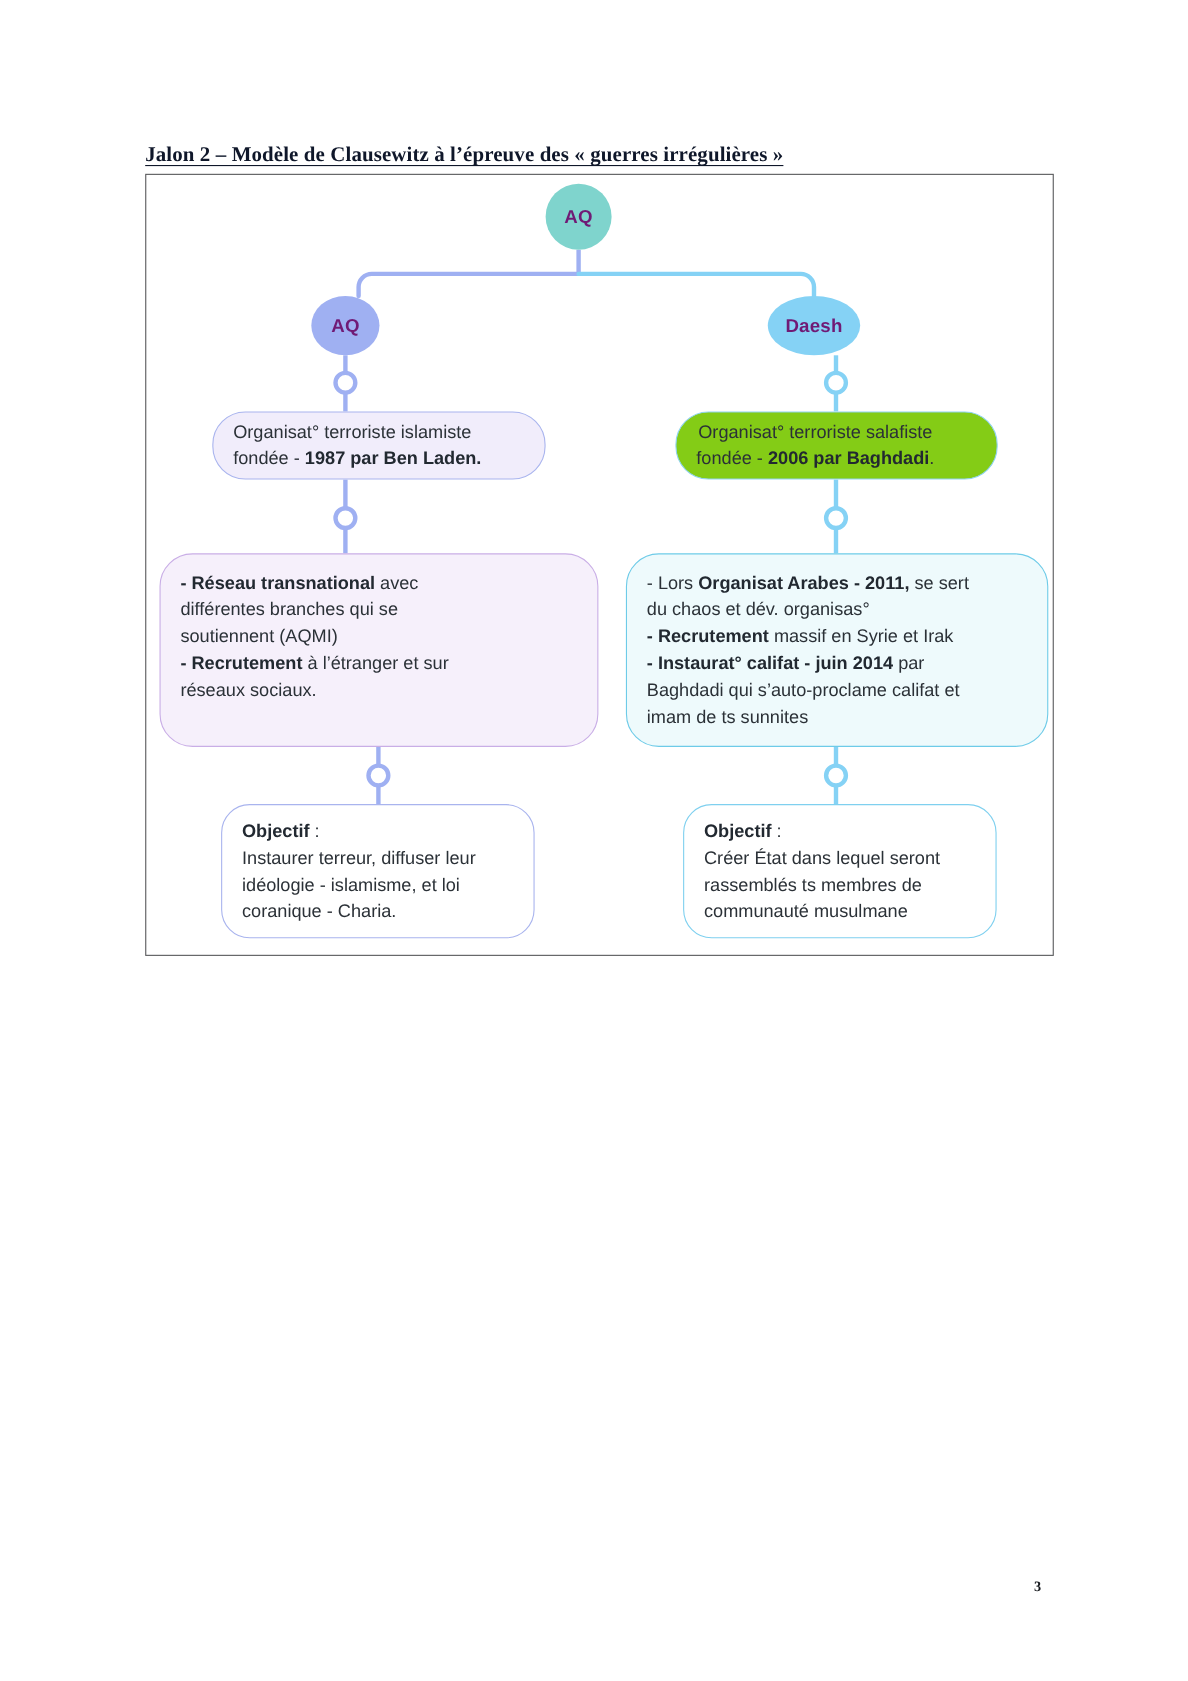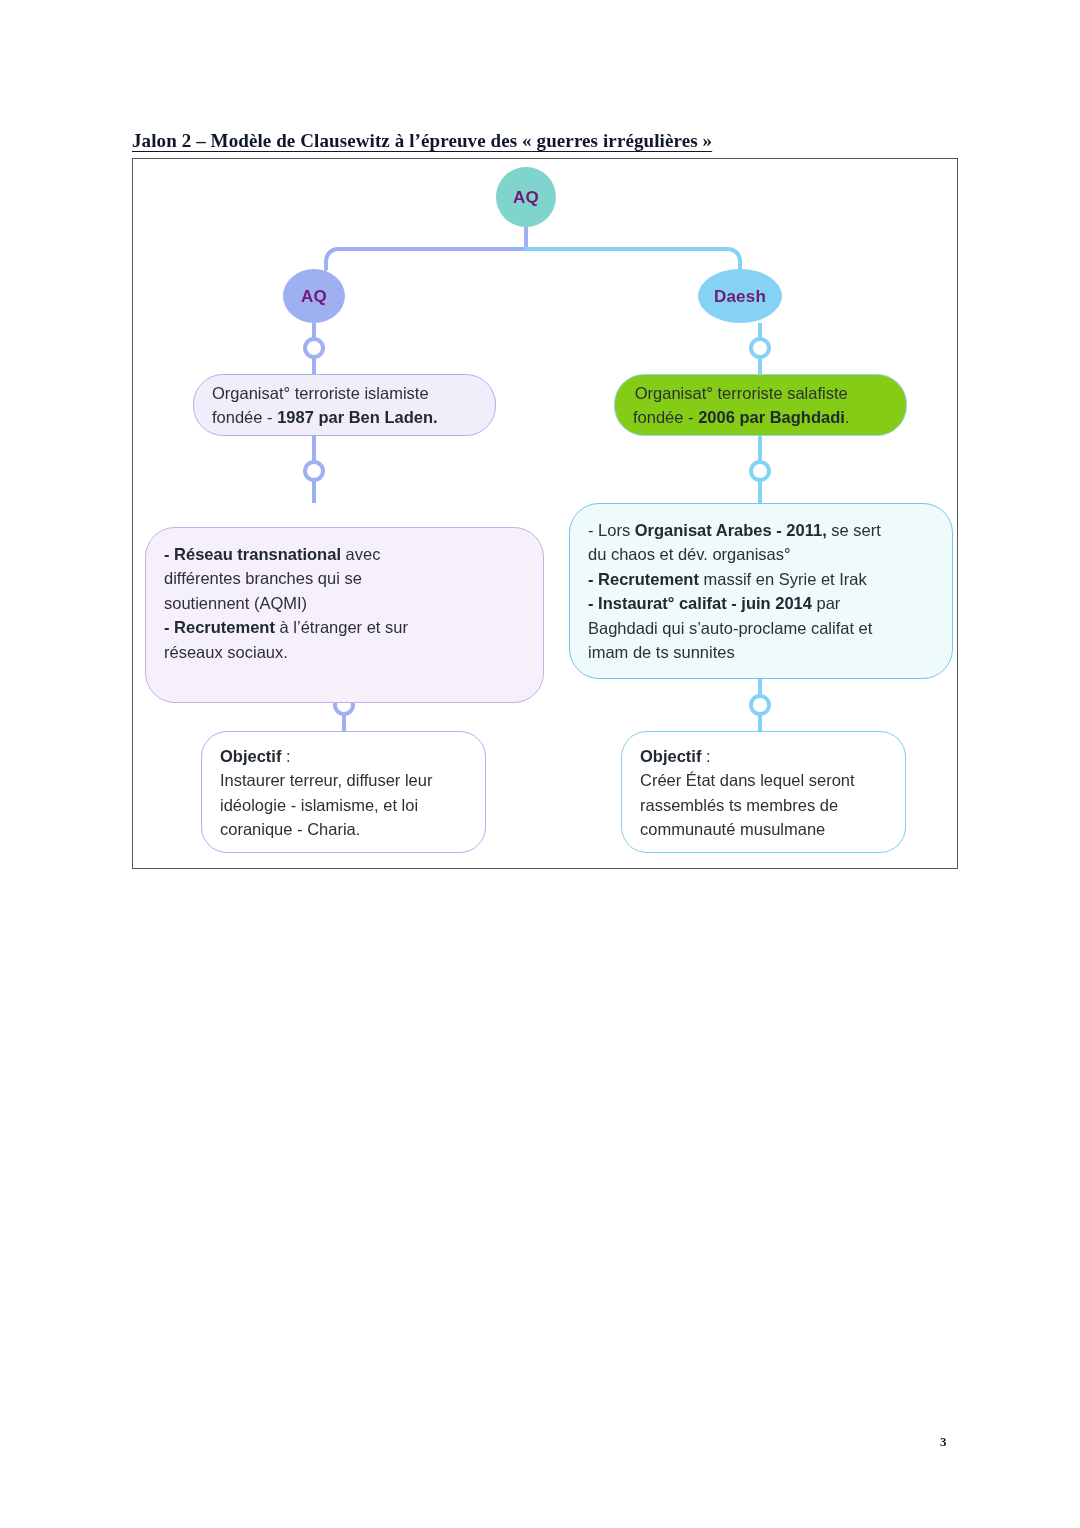--- a/index.html
+++ b/index.html
@@ -139,21 +139,20 @@
   }
   .box-left-2 {
     left: 12px;
     top: 344px;
     width: 399px;
     height: 176px;
     background: #f6f0fb;
     border: 1.5px solid #c9aee6;
     border-radius: 30px;
     padding: 14px 18px;
-    margin-top: 24px;
   }
   .box-right-2 {
     left: 436px;
     top: 344px;
     width: 384px;
     height: 176px;
     background: #eefafc;
     border: 1.5px solid #6ecbe8;
     border-radius: 30px;
     padding: 14px 18px;

